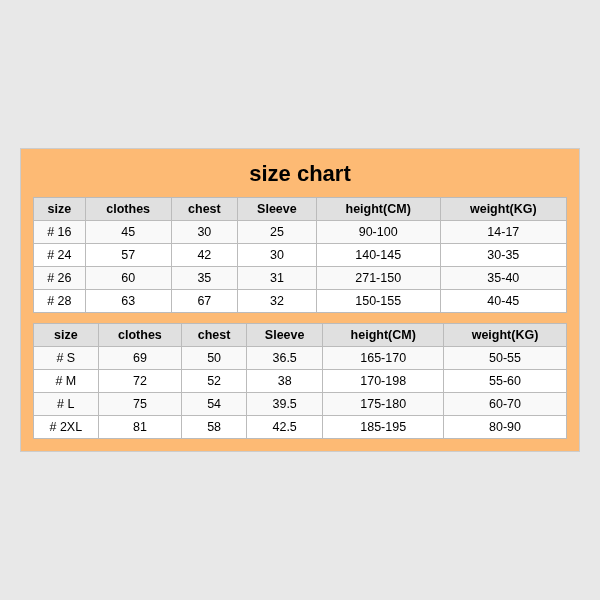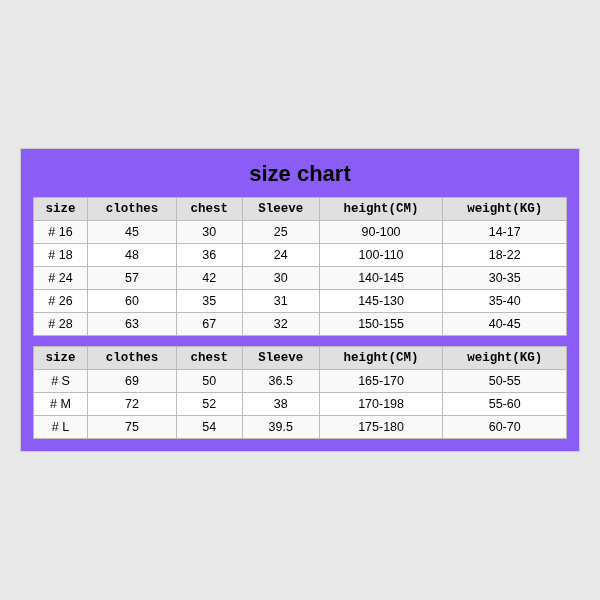--- a/index.html
+++ b/index.html
@@ -6,21 +6,21 @@
     body {
       background: #e8e8e8;
       display: flex;
       justify-content: center;
       align-items: center;
       width: 600px;
       height: 600px;
       font-family: Arial, sans-serif;
     }
     .card {
-      background: #8b5cf6;
+      background: #fdba74;
       border: 1px solid #ccc;
       width: 560px;
       padding: 12px;
     }
     .title {
       text-align: center;
       font-size: 22px;
       font-weight: bold;
       margin-bottom: 10px;
     }
@@ -30,21 +30,20 @@
       font-size: 12.5px;
     }
     th, td {
       border: 1px solid #bbb;
       text-align: center;
       padding: 4px 2px;
     }
     thead th {
       background: #e0e0e0;
       font-weight: bold;
-      font-family: Liberation Mono, monospace;
     }
     tbody tr:nth-child(odd) {
       background: #f9f9f9;
     }
     tbody tr:nth-child(even) {
       background: #fff;
     }
     .table-gap {
       height: 10px;
     }
@@ -69,41 +68,33 @@
     <tbody id="tbody1">
         <tr>
           <td># 16</td>
           <td>45</td>
           <td>30</td>
           <td>25</td>
           <td>90-100</td>
           <td>14-17</td>
         </tr>
         <tr>
-          <td># 18</td>
-          <td>48</td>
-          <td>36</td>
-          <td>24</td>
-          <td>100-110</td>
-          <td>18-22</td>
-        </tr>
-        <tr>
           <td># 24</td>
           <td>57</td>
           <td>42</td>
           <td>30</td>
           <td>140-145</td>
           <td>30-35</td>
         </tr>
         <tr>
           <td># 26</td>
           <td>60</td>
           <td>35</td>
           <td>31</td>
-          <td>145-130</td>
+          <td>271-150</td>
           <td>35-40</td>
         </tr>
         <tr>
           <td># 28</td>
           <td>63</td>
           <td>67</td>
           <td>32</td>
           <td>150-155</td>
           <td>40-45</td>
         </tr>
@@ -141,15 +132,23 @@
           <td>55-60</td>
         </tr>
         <tr>
           <td># L</td>
           <td>75</td>
           <td>54</td>
           <td>39.5</td>
           <td>175-180</td>
           <td>60-70</td>
         </tr>
+        <tr>
+          <td># 2XL</td>
+          <td>81</td>
+          <td>58</td>
+          <td>42.5</td>
+          <td>185-195</td>
+          <td>80-90</td>
+        </tr>
       </tbody>
   </table>
 </div>
 
 </body></html>

